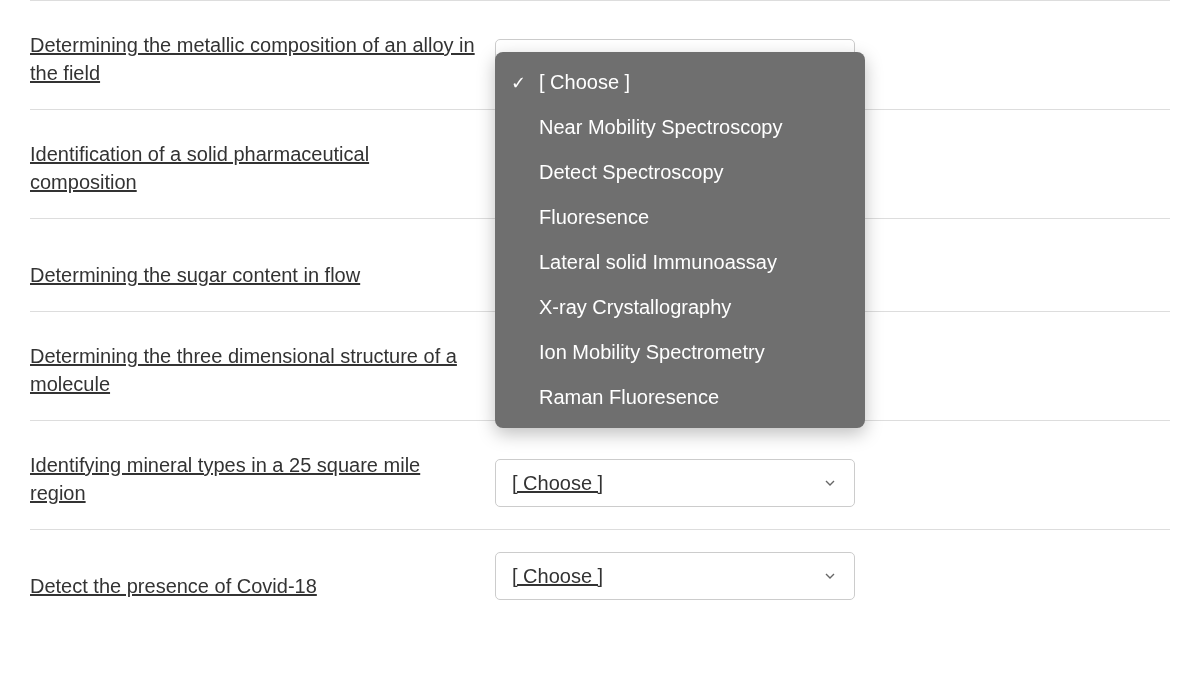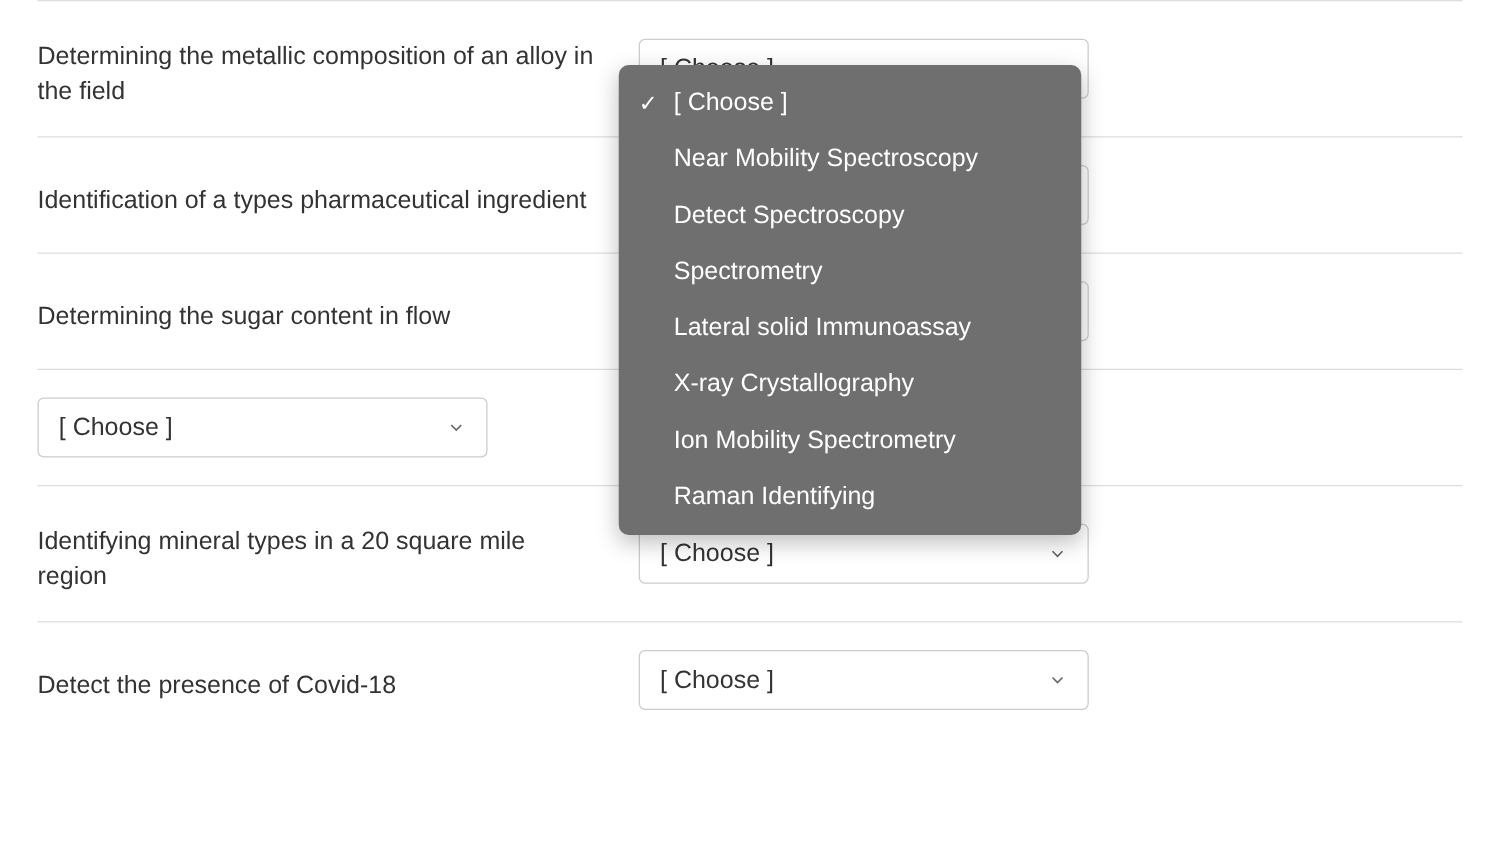--- a/index.html
+++ b/index.html
@@ -14,24 +14,25 @@
       font-size: 20px;
       padding: 0;
     }
     .container {
       width: 1200px;
       padding: 0 30px 30px 30px;
       position: relative;
     }
     .row {
       display: flex;
-      align-items: center;
+      align-items: flex-end;
       border-top: 1px solid #ddd;
       padding: 22px 0;
-      gap: 36px;
+      gap: 20px;
+      text-decoration: underline;
     }
     .row:first-child {
       border-top: 1px solid #ddd;
     }
     .prompt {
       flex: 0 0 445px;
       color: #333;
       line-height: 1.4;
       padding-top: 8px;
     }
@@ -105,21 +106,21 @@
       <span class="label">[ Choose ]</span>
       <span class="chevron">
         <svg viewBox="0 0 24 24">
             <polyline points="6 9 12 15 18 9"></polyline>
           </svg>
       </span>
     </div>
   </div>
 
   <div class="row">
-    <div class="prompt">Identification of a types pharmaceutical ingredient</div>
+    <div class="prompt">Identification of a solid pharmaceutical composition</div>
     <div class="dropdown">
       <span class="label">[ Choose ]</span>
       <span class="chevron">
         <svg viewBox="0 0 24 24">
             <polyline points="6 9 12 15 18 9"></polyline>
           </svg>
       </span>
     </div>
   </div>
 
@@ -129,32 +130,33 @@
       <span class="label">[ Choose ]</span>
       <span class="chevron">
         <svg viewBox="0 0 24 24">
             <polyline points="6 9 12 15 18 9"></polyline>
           </svg>
       </span>
     </div>
   </div>
 
   <div class="row">
-    <div class="dropdown">
-      <span class="label">[ Choose ]</span>
-      <span class="chevron">
-        <svg viewBox="0 0 24 24">
-            <polyline points="6 9 12 15 18 9"></polyline>
-          </svg>
-      </span>
-    </div>
-  </div>
-
-  <div class="row">
-    <div class="prompt">Identifying mineral types in a 20 square mile region</div>
+    <div class="prompt">Determining the three dimensional structure of a molecule</div>
+    <div class="dropdown">
+      <span class="label">[ Choose ]</span>
+      <span class="chevron">
+        <svg viewBox="0 0 24 24">
+            <polyline points="6 9 12 15 18 9"></polyline>
+          </svg>
+      </span>
+    </div>
+  </div>
+
+  <div class="row">
+    <div class="prompt">Identifying mineral types in a 25 square mile region</div>
     <div class="dropdown">
       <span class="label">[ Choose ]</span>
       <span class="chevron">
         <svg viewBox="0 0 24 24">
             <polyline points="6 9 12 15 18 9"></polyline>
           </svg>
       </span>
     </div>
   </div>
 
@@ -175,29 +177,29 @@
       <span class="checkmark">✓</span>
       <span>[ Choose ]</span>
     </div>
     <div class="menu-item">
       <span>Near Mobility Spectroscopy</span>
     </div>
     <div class="menu-item">
       <span>Detect Spectroscopy</span>
     </div>
     <div class="menu-item">
-      <span>Spectrometry</span>
+      <span>Fluoresence</span>
     </div>
     <div class="menu-item">
       <span>Lateral solid Immunoassay</span>
     </div>
     <div class="menu-item">
       <span>X-ray Crystallography</span>
     </div>
     <div class="menu-item">
       <span>Ion Mobility Spectrometry</span>
     </div>
     <div class="menu-item">
-      <span>Raman Identifying</span>
+      <span>Raman Fluoresence</span>
     </div>
   </div>
 
 </div>
 
 </body></html>

